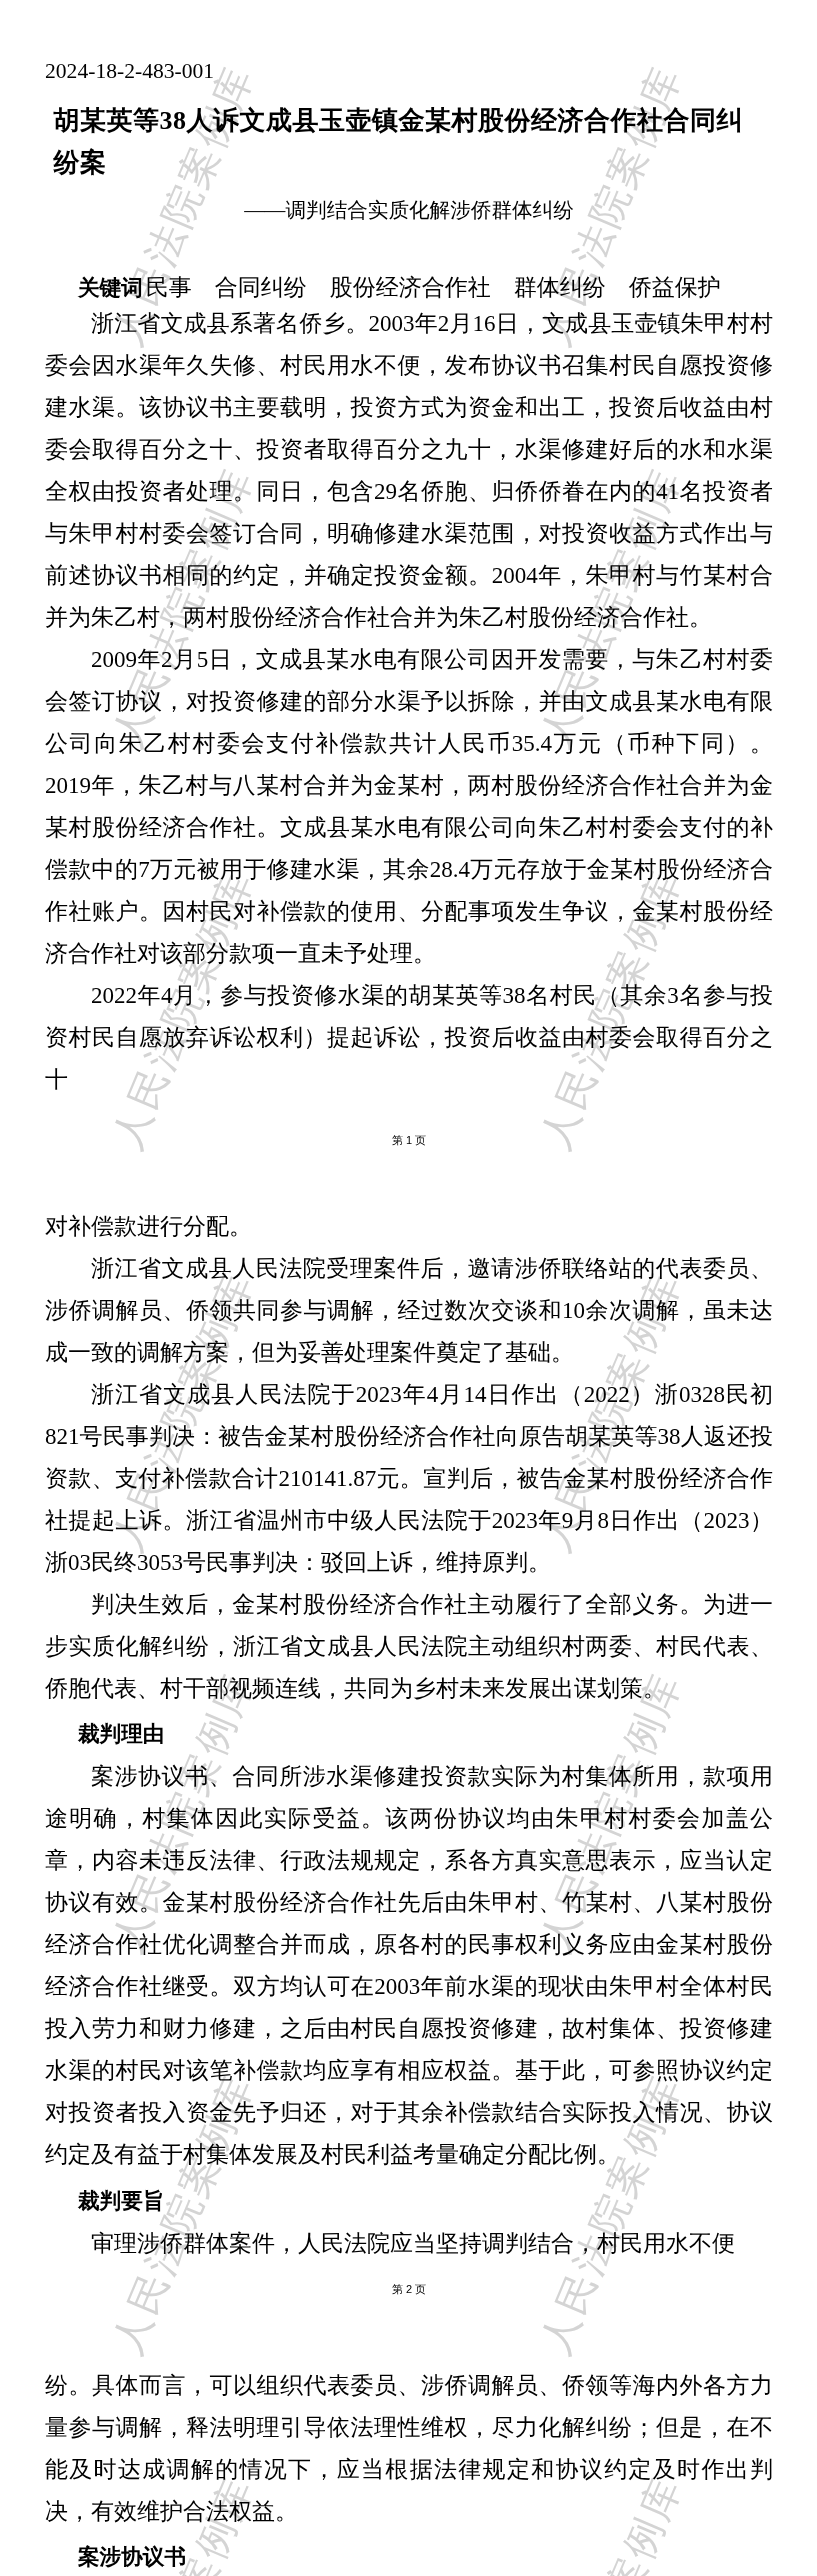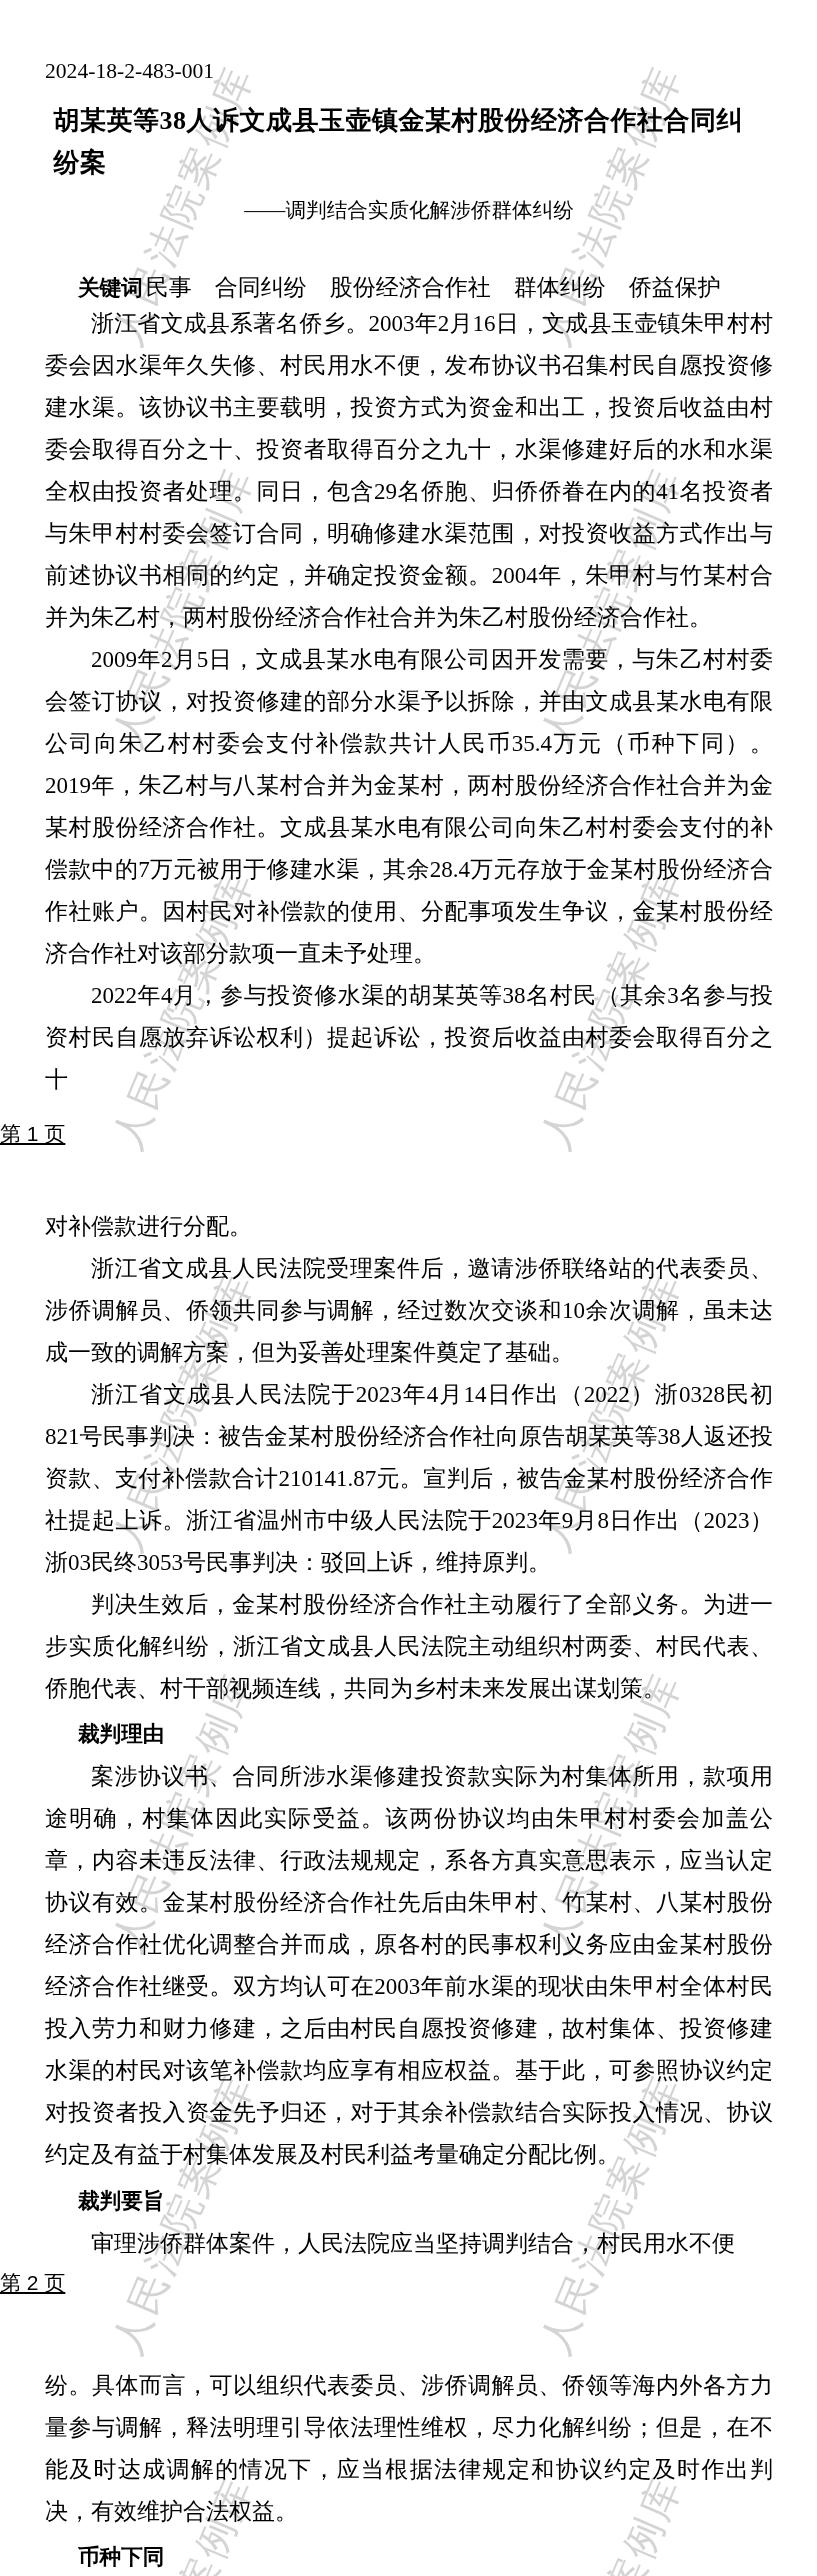--- a/index.html
+++ b/index.html
@@ -57,24 +57,23 @@
   }
   .para{
     font-size:23px;line-height:42px;
     text-align:justify;
     text-indent:46px;
     margin:0;
   }
   .para.cont{text-indent:0;}
   .footer{
     position:absolute;bottom:17.5px;left:0;width:100%;
-    text-align:left;
+    text-align:center;
     font-family:"Liberation Sans", sans-serif;
-    font-size:21px;
-    text-decoration:underline;
+    font-size:11px;
   }
 </style>
 </head>
 <body>
 
 <div class="wm-layer">
     <div class="watermark" style="left: 183px; top: 205px; color: rgb(212, 212, 212); font-size: 40px; transform: translate(-50%, -50%) rotate(-67deg);">人民法院案例库</div>
     <div class="watermark" style="left: 183px; top: 607px; color: rgb(212, 212, 212); font-size: 40px; transform: translate(-50%, -50%) rotate(-67deg);">人民法院案例库</div>
     <div class="watermark" style="left: 183px; top: 1009px; color: rgb(212, 212, 212); font-size: 40px; transform: translate(-50%, -50%) rotate(-67deg);">人民法院案例库</div>
     <div class="watermark" style="left: 183px; top: 1411px; color: rgb(212, 212, 212); font-size: 40px; transform: translate(-50%, -50%) rotate(-67deg);">人民法院案例库</div>
@@ -120,18 +119,18 @@
         <p class="para">审理涉侨群体案件，人民法院应当坚持调判结合，村民用水不便</p>
       </div>
   </div>
   <div class="footer">第 2 页</div>
 </div>
 
 <div class="page" style="top:2313px;">
   <div class="content" style="padding-top:52px;">
     <div class="blocks">
         <p class="para cont">纷。具体而言，可以组织代表委员、涉侨调解员、侨领等海内外各方力量参与调解，释法明理引导依法理性维权，尽力化解纠纷；但是，在不能及时达成调解的情况下，应当根据法律规定和协议约定及时作出判决，有效维护合法权益。</p>
-        <h2 class="heading">币种下同</h2>
+        <h2 class="heading">案涉协议书</h2>
       </div>
   </div>
 
 </div>
 
 
 </body></html>

